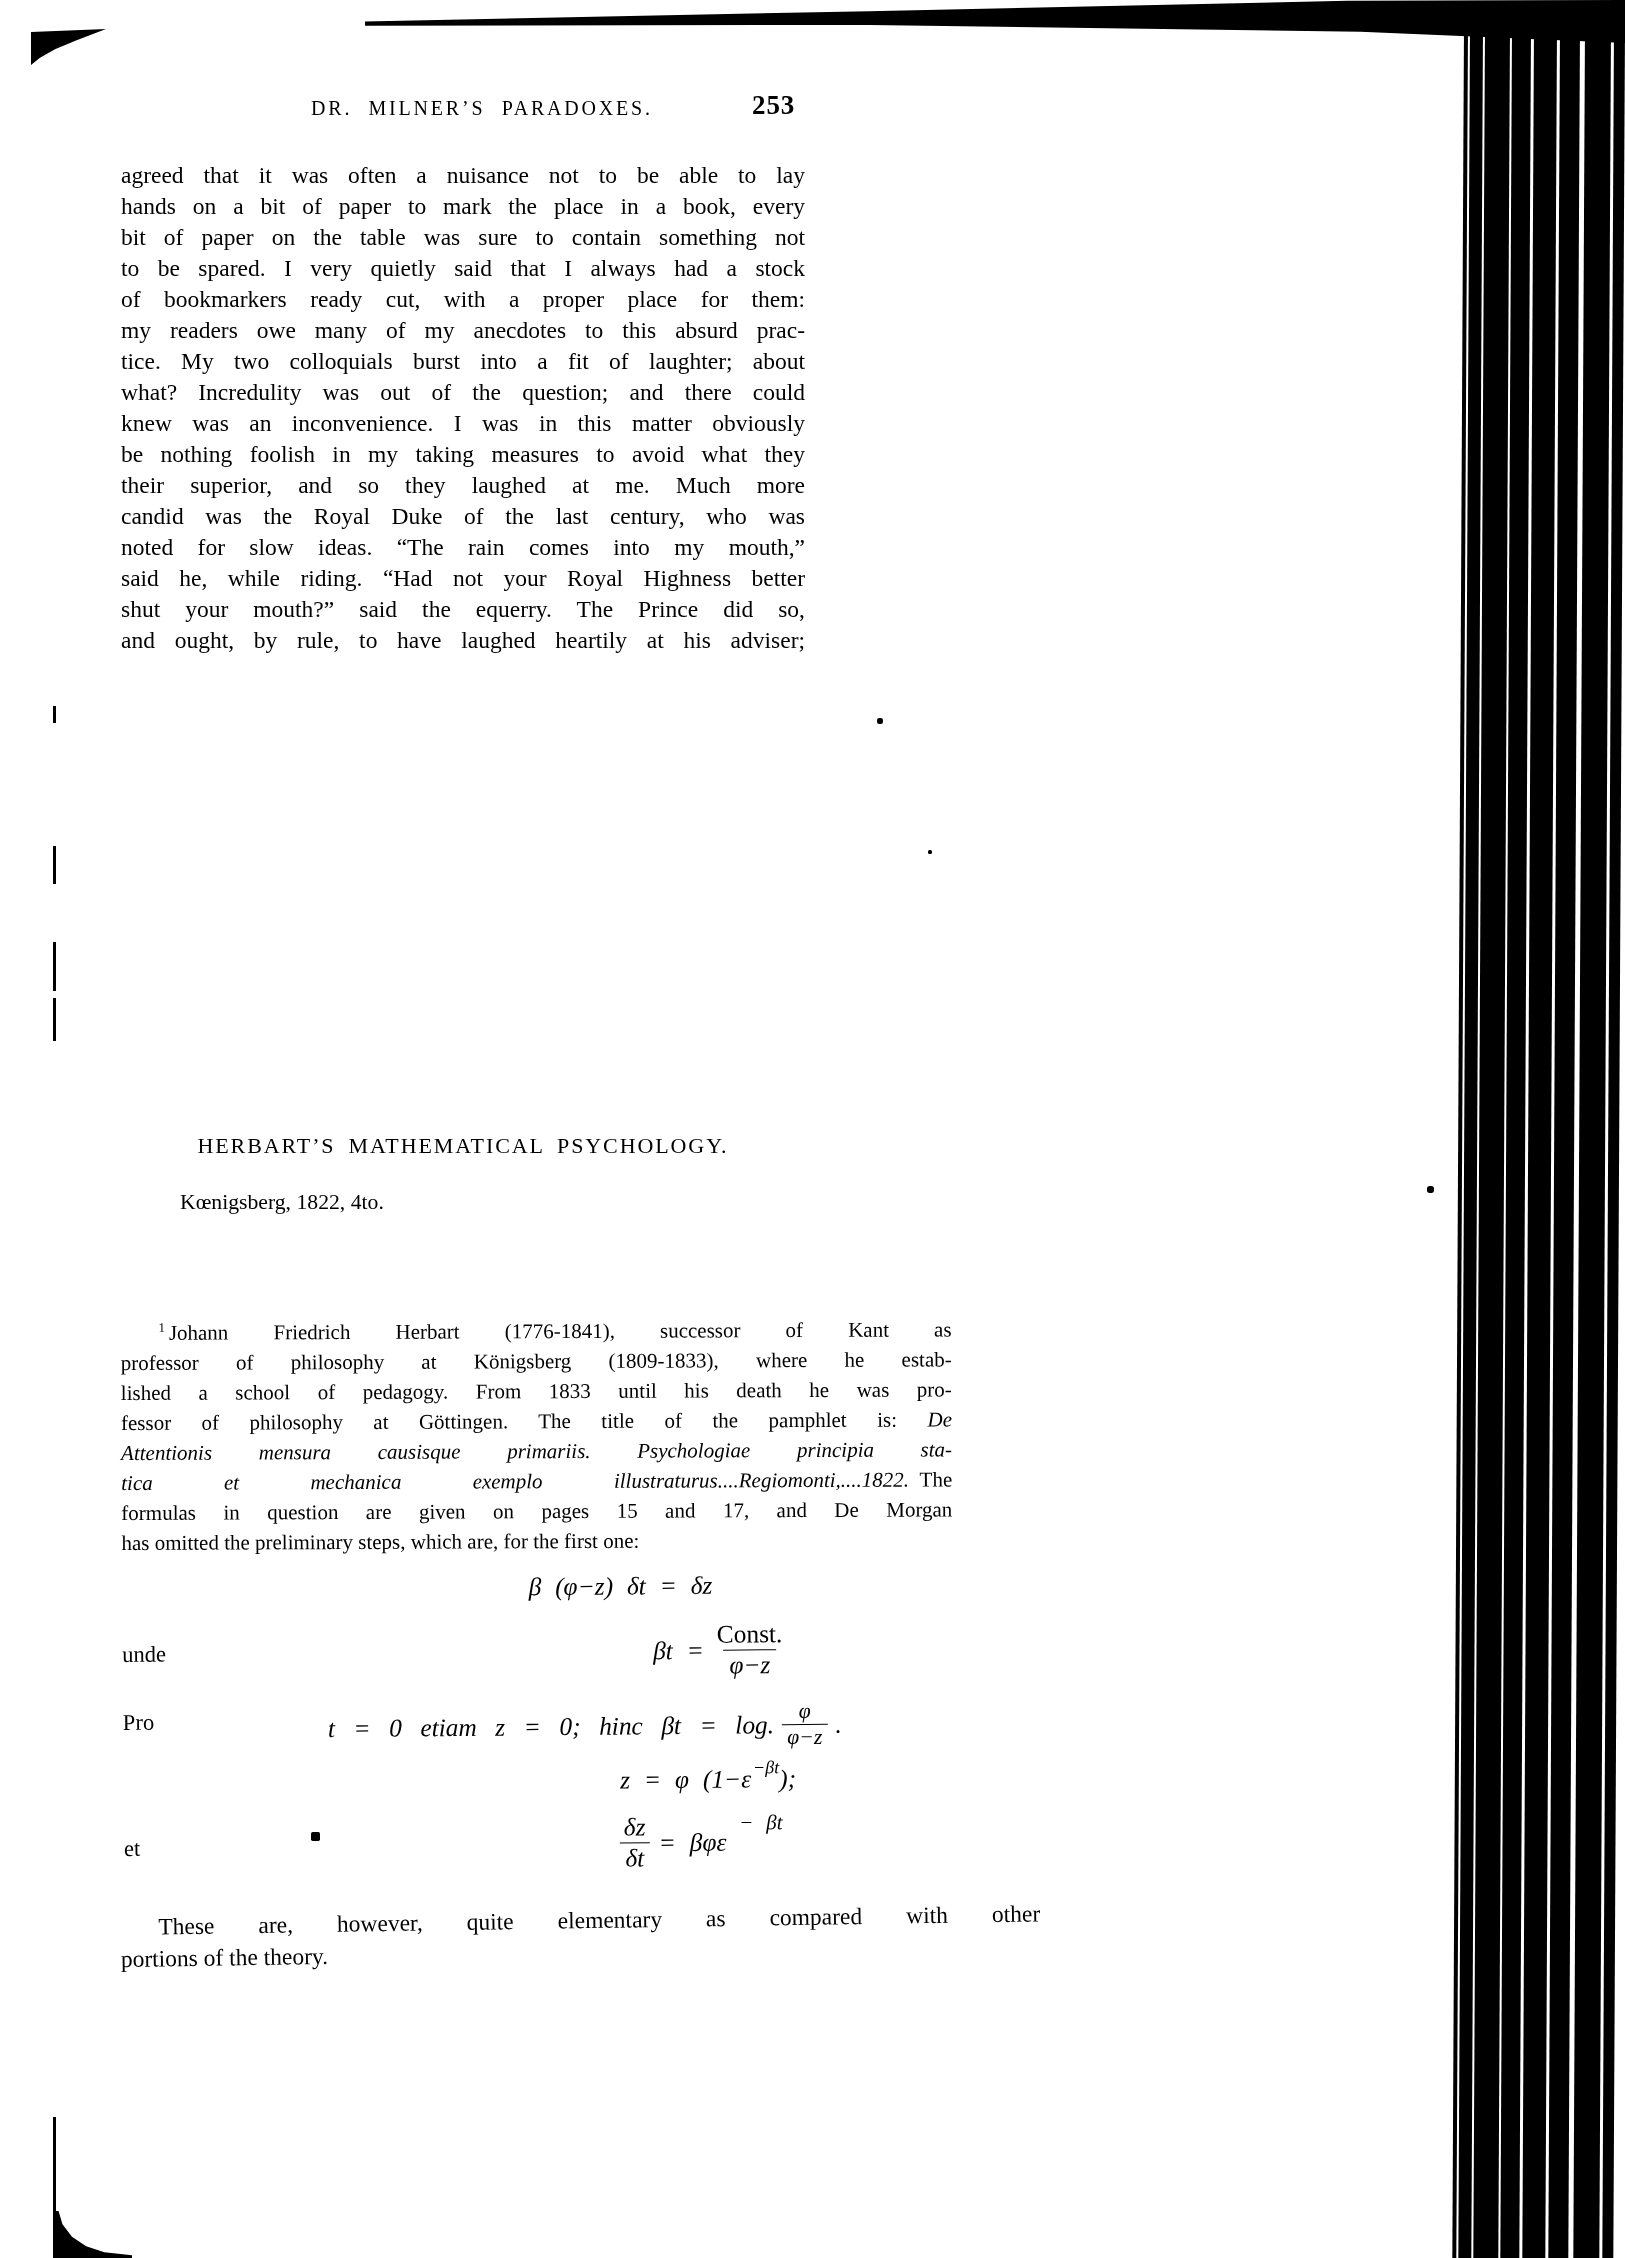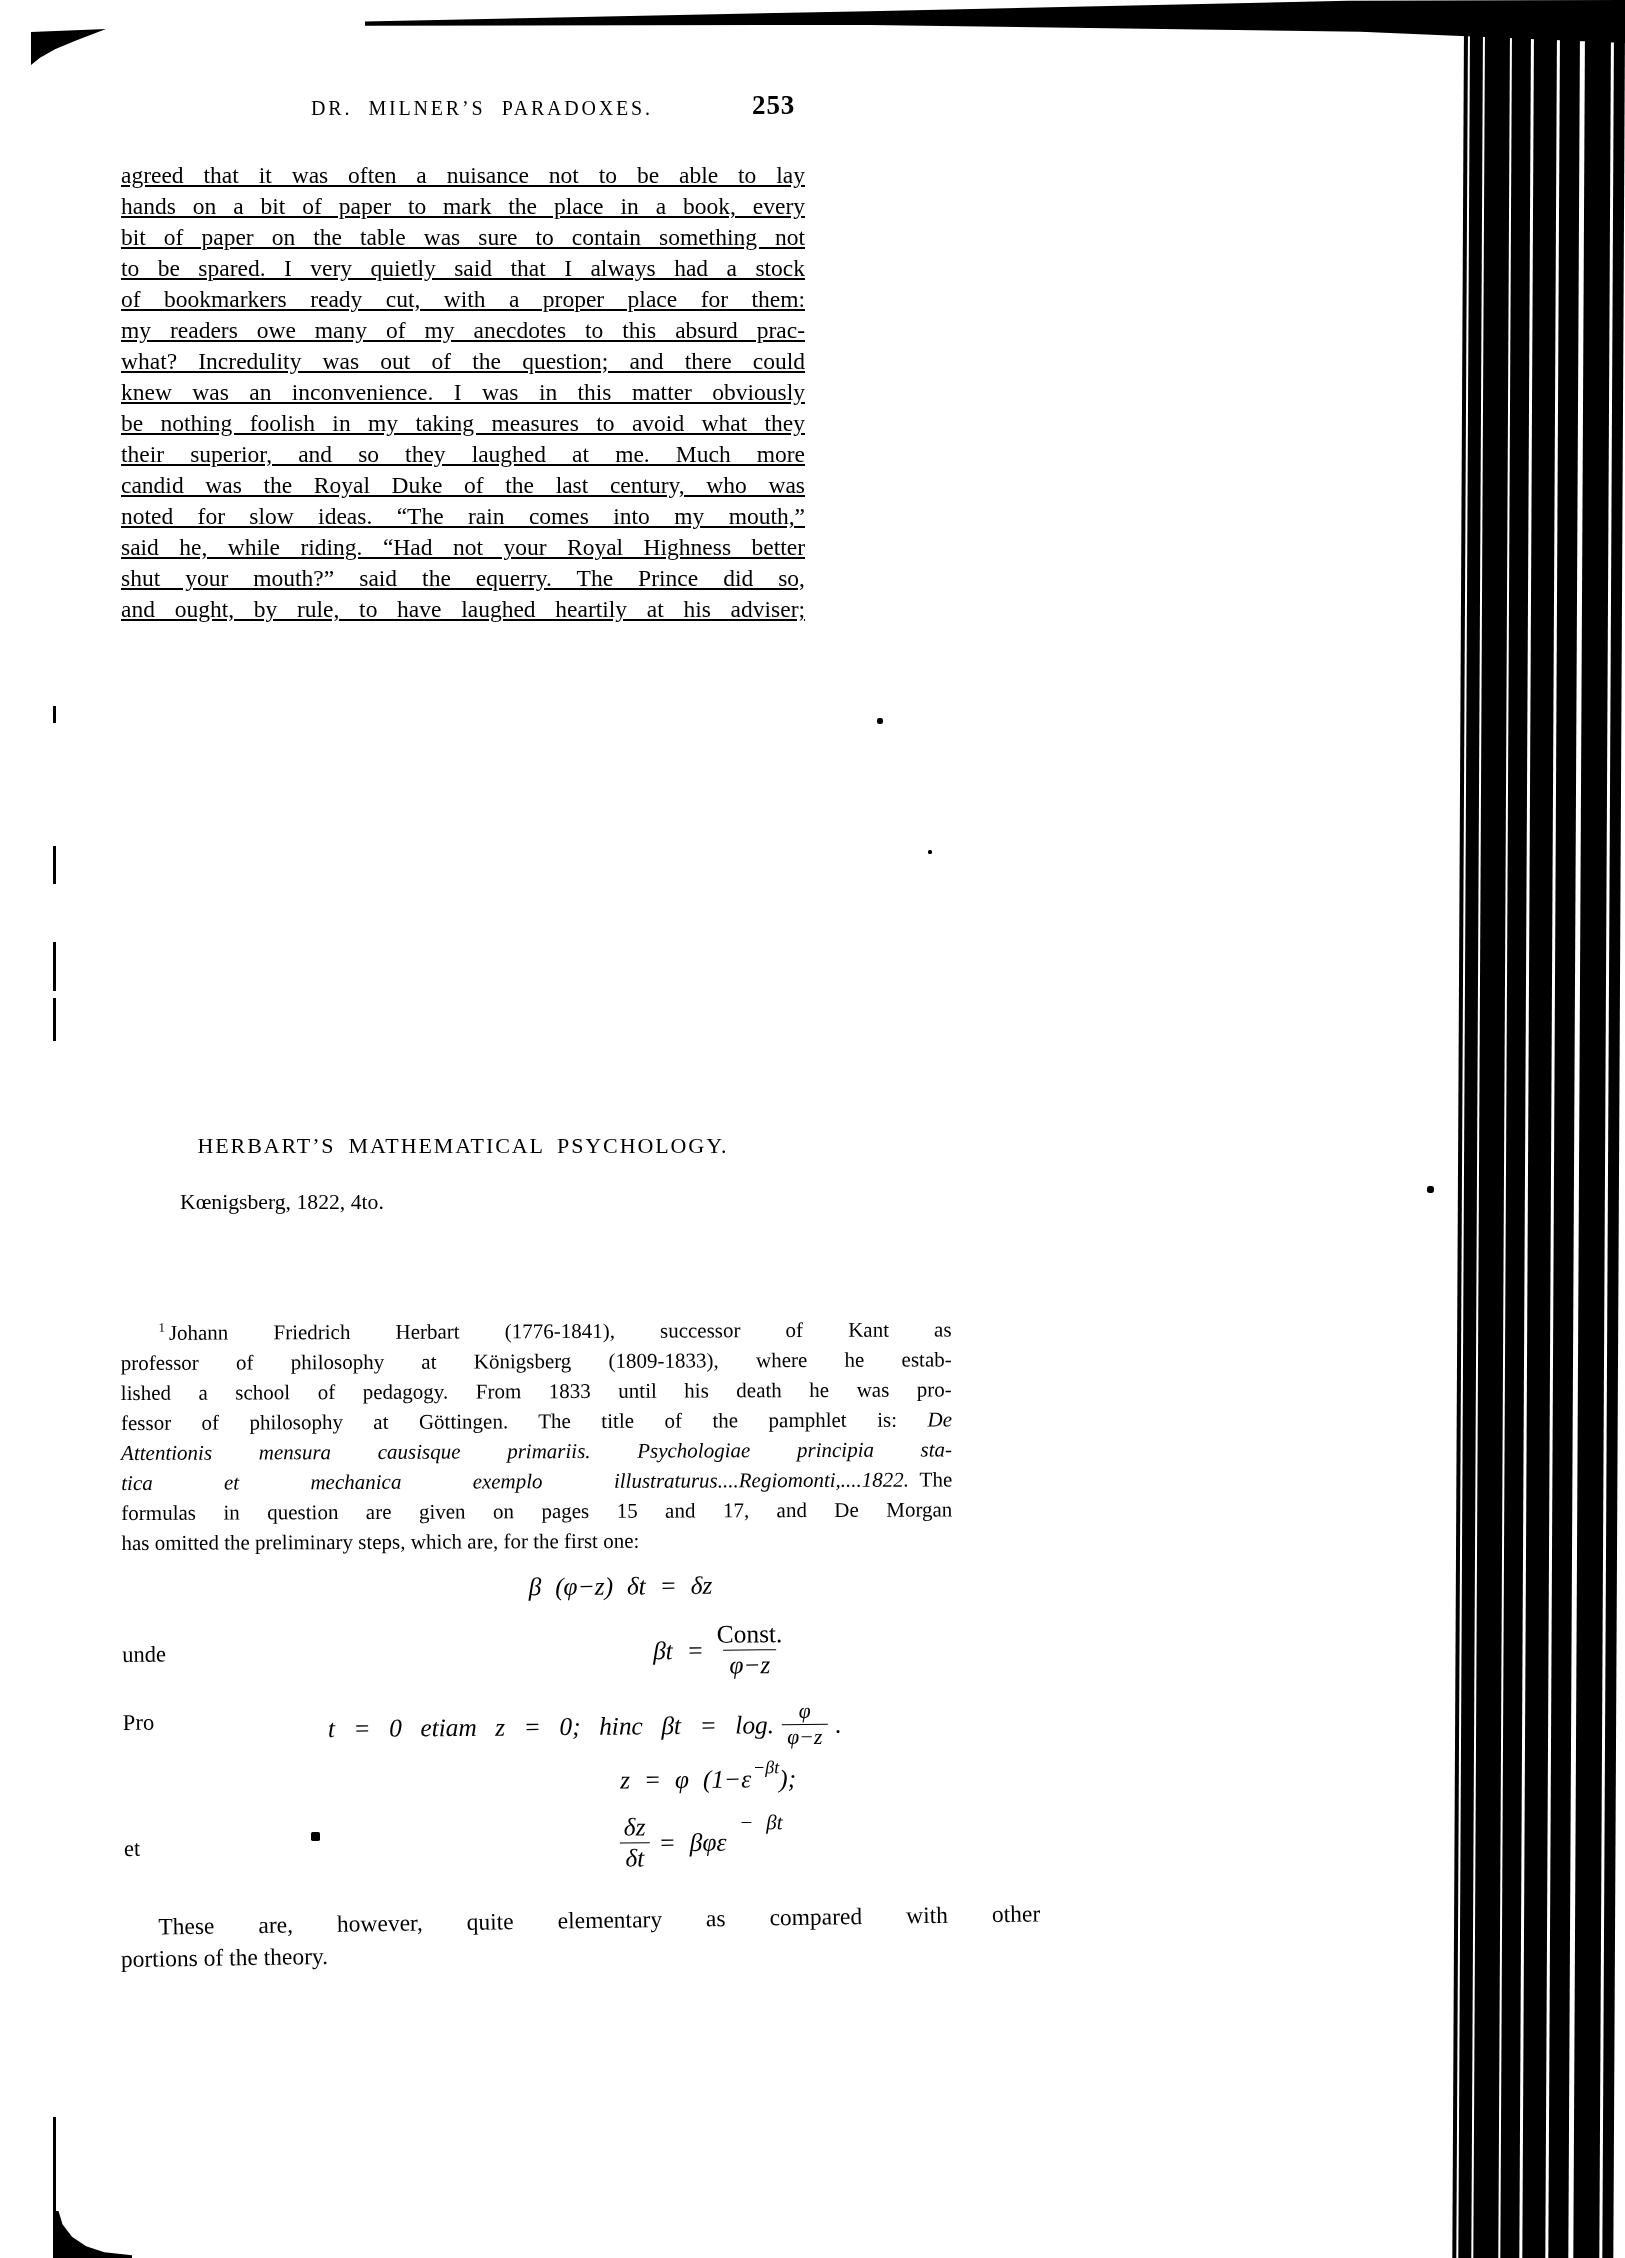--- a/index.html
+++ b/index.html
@@ -29,21 +29,21 @@
   .s1{left:877px;top:718px;width:5.6px;height:5.6px;}
   .s2{left:928px;top:850px;width:3.8px;height:3.8px;}
   .s3{left:1427px;top:1186px;width:6.6px;height:6.6px;}
   .s4{left:311px;top:1832px;width:8.5px;height:8.5px;border-radius:20%;}
 
   
   .running-head{position:absolute;left:311px;top:97px;font-size:20px;letter-spacing:2.8px;word-spacing:8.5px;}
   .pageno{position:absolute;left:752px;top:90px;font-size:27px;font-weight:700;letter-spacing:0.9px;}
 
   .main{position:absolute;left:121px;top:160px;width:684px;font-size:23.5px;}
-  .ln{line-height:31px;text-align:justify;white-space:nowrap;text-decoration:underline;}
+  .ln{line-height:31px;text-align:justify;white-space:nowrap;}
   .ln.j{text-align:justify;text-align-last:justify;}
 
   .heading{position:absolute;left:121px;top:1133px;width:684px;text-align:center;
     font-size:22px;letter-spacing:1.9px;word-spacing:5.6px;}
 
   .citation{position:absolute;left:160px;top:1186px;width:678px;font-size:21.7px;line-height:33px;}
   .citation .c2{margin-left:20px;}
   .citation sup{font-size:13px;vertical-align:super;}
 
   .footnote{position:absolute;left:121px;top:1313px;width:831px;font-size:21px;
@@ -110,20 +110,21 @@
   <div class="running-head">DR. MILNER’S PARADOXES.</div>
   <div class="pageno">253</div>
 
   <div class="main">
     <div class="ln j">agreed that it was often a nuisance not to be able to lay</div>
     <div class="ln j">hands on a bit of paper to mark the place in a book, every</div>
     <div class="ln j">bit of paper on the table was sure to contain something not</div>
     <div class="ln j">to be spared.  I very quietly said that I always had a stock</div>
     <div class="ln j">of bookmarkers ready cut, with a proper place for them:</div>
     <div class="ln j">my readers owe many of my anecdotes to this absurd prac-</div>
+    <div class="ln j">tice.  My two colloquials burst into a fit of laughter; about</div>
     <div class="ln j">what?  Incredulity was out of the question; and there could</div>
     <div class="ln j">knew was an inconvenience.  I was in this matter obviously</div>
     <div class="ln j">be nothing foolish in my taking measures to avoid what they</div>
     <div class="ln j">their superior, and so they laughed at me.  Much more</div>
     <div class="ln j">candid was the Royal Duke of the last century, who was</div>
     <div class="ln j">noted for slow ideas.  “The rain comes into my mouth,”</div>
     <div class="ln j">said he, while riding.  “Had not your Royal Highness better</div>
     <div class="ln j">shut your mouth?” said the equerry.  The Prince did so,</div>
     <div class="ln j">and ought, by rule, to have laughed heartily at his adviser;</div>
   </div>

